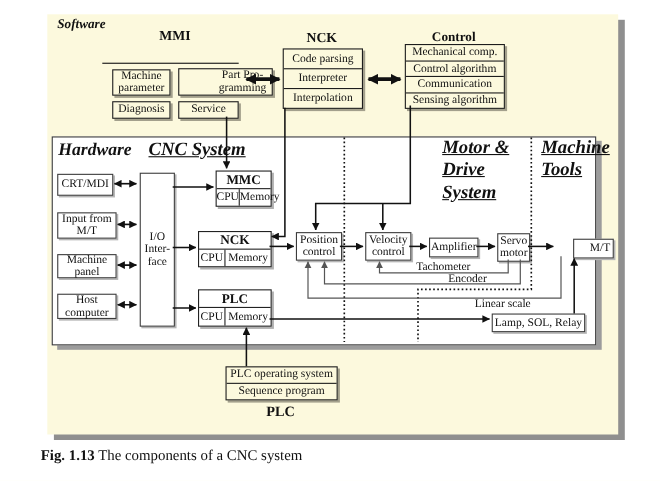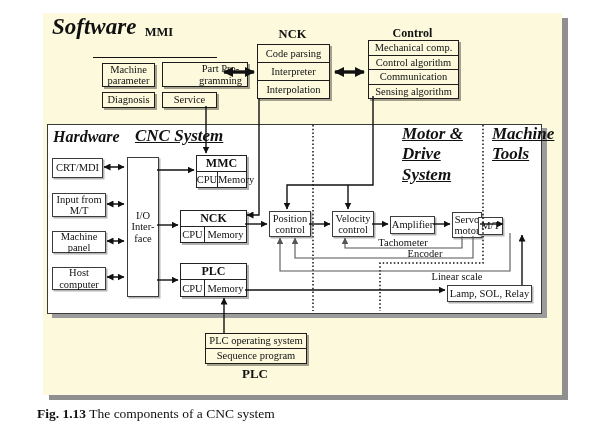--- a/index.html
+++ b/index.html
@@ -3,21 +3,21 @@
 <meta charset="utf-8">
 <style>
   html,body{margin:0;padding:0;}
   .page{position:relative;width:600px;height:437px;background:#ffffff;overflow:hidden;
         font-family:"Liberation Serif","DejaVu Serif",serif;color:#111;}
   .abs{position:absolute;}
   .panel{left:43px;top:13px;width:519px;height:382px;background:#fcf9dd;
          box-shadow:6px 5px 0 0 #8f8f8f;}
   .hwpanel{left:47px;top:124px;width:493px;height:188px;background:#ffffff;
            border:1.4px solid #3a3a3a;box-shadow:5px 4px 0 0 #9c9c9c;}
-  .biglbl{font-weight:bold;font-style:italic;font-size:23px;}
+  .biglbl{font-weight:bold;font-style:italic;font-size:12px;}
   .zone{font-weight:bold;font-style:italic;font-size:17px;text-decoration:underline;line-height:1.2;}
   .ttl{font-weight:bold;font-size:12.5px;text-align:center;}
   .sbox{border:1px solid #1c1c1c;background:#fcf9dd;box-shadow:2px 2px 0 0 #a3a08c;
         display:flex;align-items:center;justify-content:center;text-align:center;
         font-size:10.5px;line-height:1.08;}
   .hbox{border:1px solid #3c3c3c;background:#ffffff;box-shadow:1.5px 1.5px 0 0 #b5b5b5;
         display:flex;align-items:center;justify-content:center;text-align:center;
         font-size:10.5px;line-height:1.08;}
   .stack{border:1px solid #1c1c1c;box-shadow:2px 2px 0 0 #a3a08c;background:#fcf9dd;}
   .stack .row{display:flex;align-items:center;justify-content:center;text-align:center;
@@ -98,21 +98,21 @@
     <div class="cells" style="height:16px;">
       <div class="c1" style="width:23px;">CPU</div>
       <div class="c2">Memory</div>
     </div>
   </div>
 
   <div class="abs hbox" style="left:269px;top:211px;width:40px;height:24px;">Position control</div>
   <div class="abs hbox" style="left:332px;top:211px;width:40px;height:24px;">Velocity control</div>
   <div class="abs hbox" style="left:390px;top:216px;width:43px;height:16px;">Amplifier</div>
   <div class="abs hbox" style="left:452px;top:212px;width:28px;height:24px;">Servo motor</div>
-  <div class="abs hbox" style="left:478px;top:217px;width:23px;height:16px;">M/T</div>
+  <div class="abs hbox" style="left:521px;top:217px;width:23px;height:16px;padding-left:12px;">M/T</div>
   <div class="abs hbox" style="left:447px;top:285px;width:83px;height:15px;">Lamp, SOL, Relay</div>
 
   <div class="abs flabel" style="left:370px;top:237px;width:66px;">Tachometer</div>
   <div class="abs flabel" style="left:395px;top:248px;width:60px;">Encoder</div>
   <div class="abs flabel" style="left:425px;top:271px;width:64px;">Linear scale</div>
 
   <div class="abs stack" style="left:205px;top:333px;width:100px;">
     <div class="row" style="height:14px;">PLC operating system</div>
     <div class="row" style="height:14px;">Sequence program</div>
   </div>

